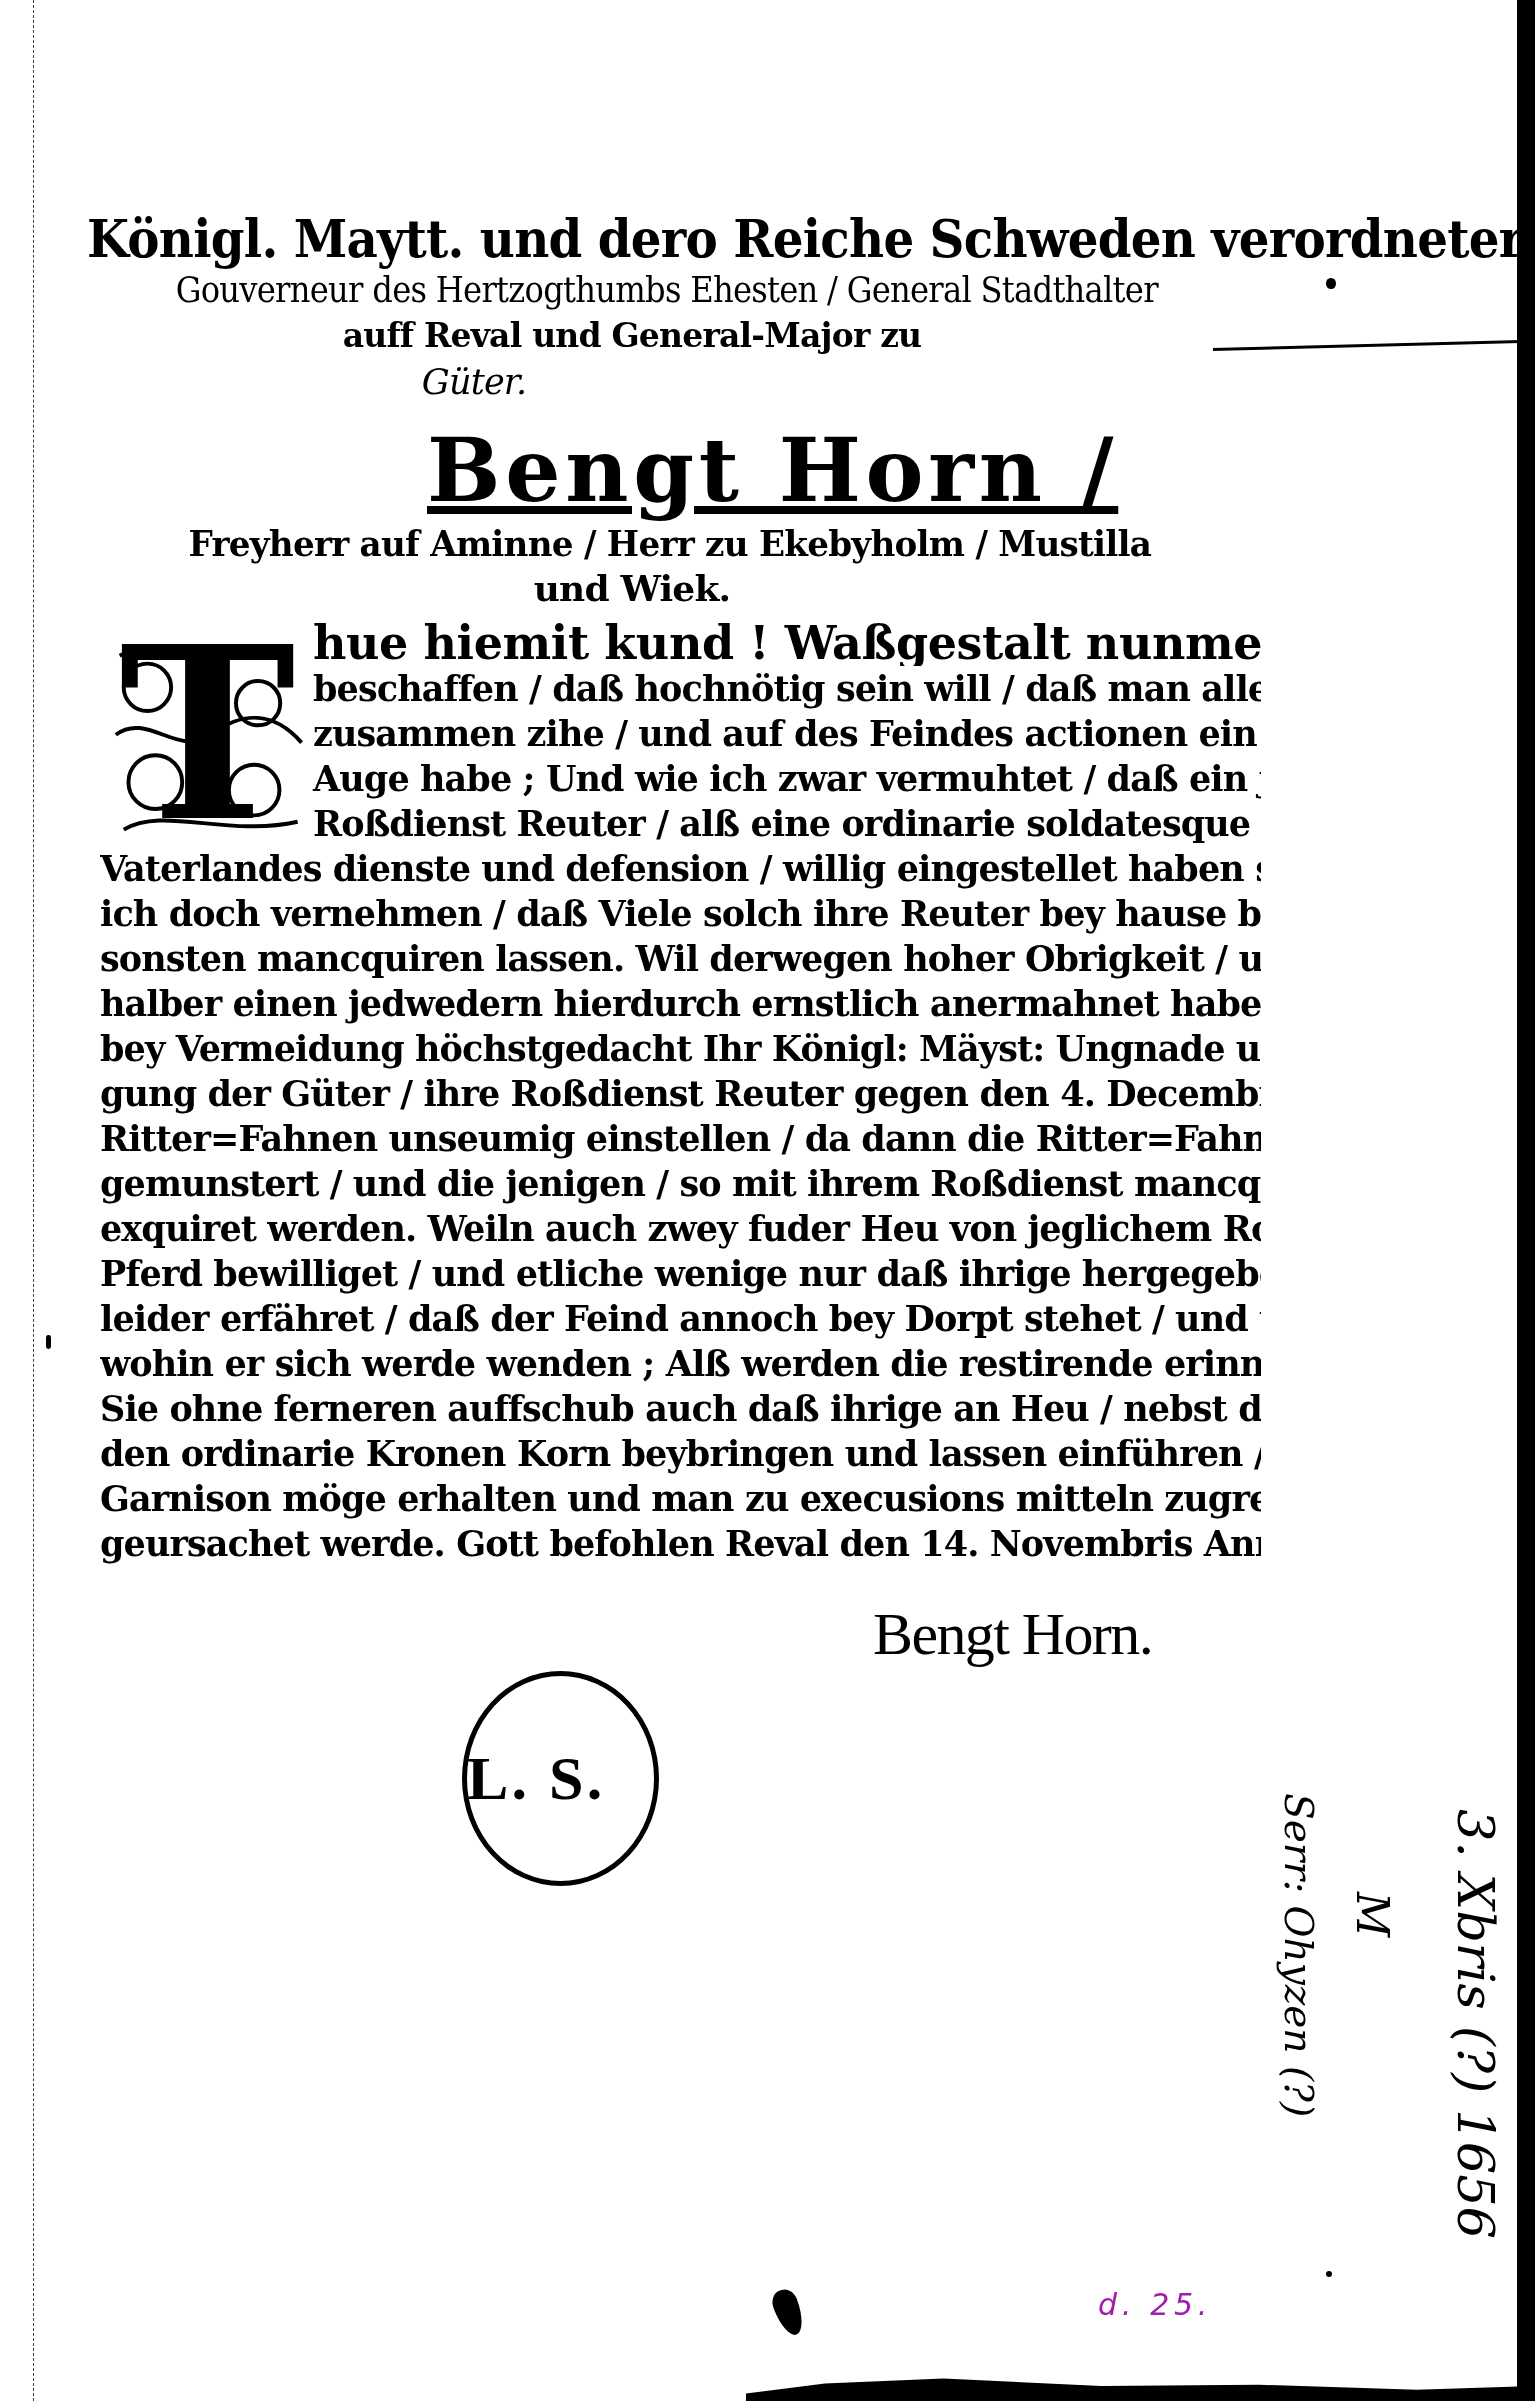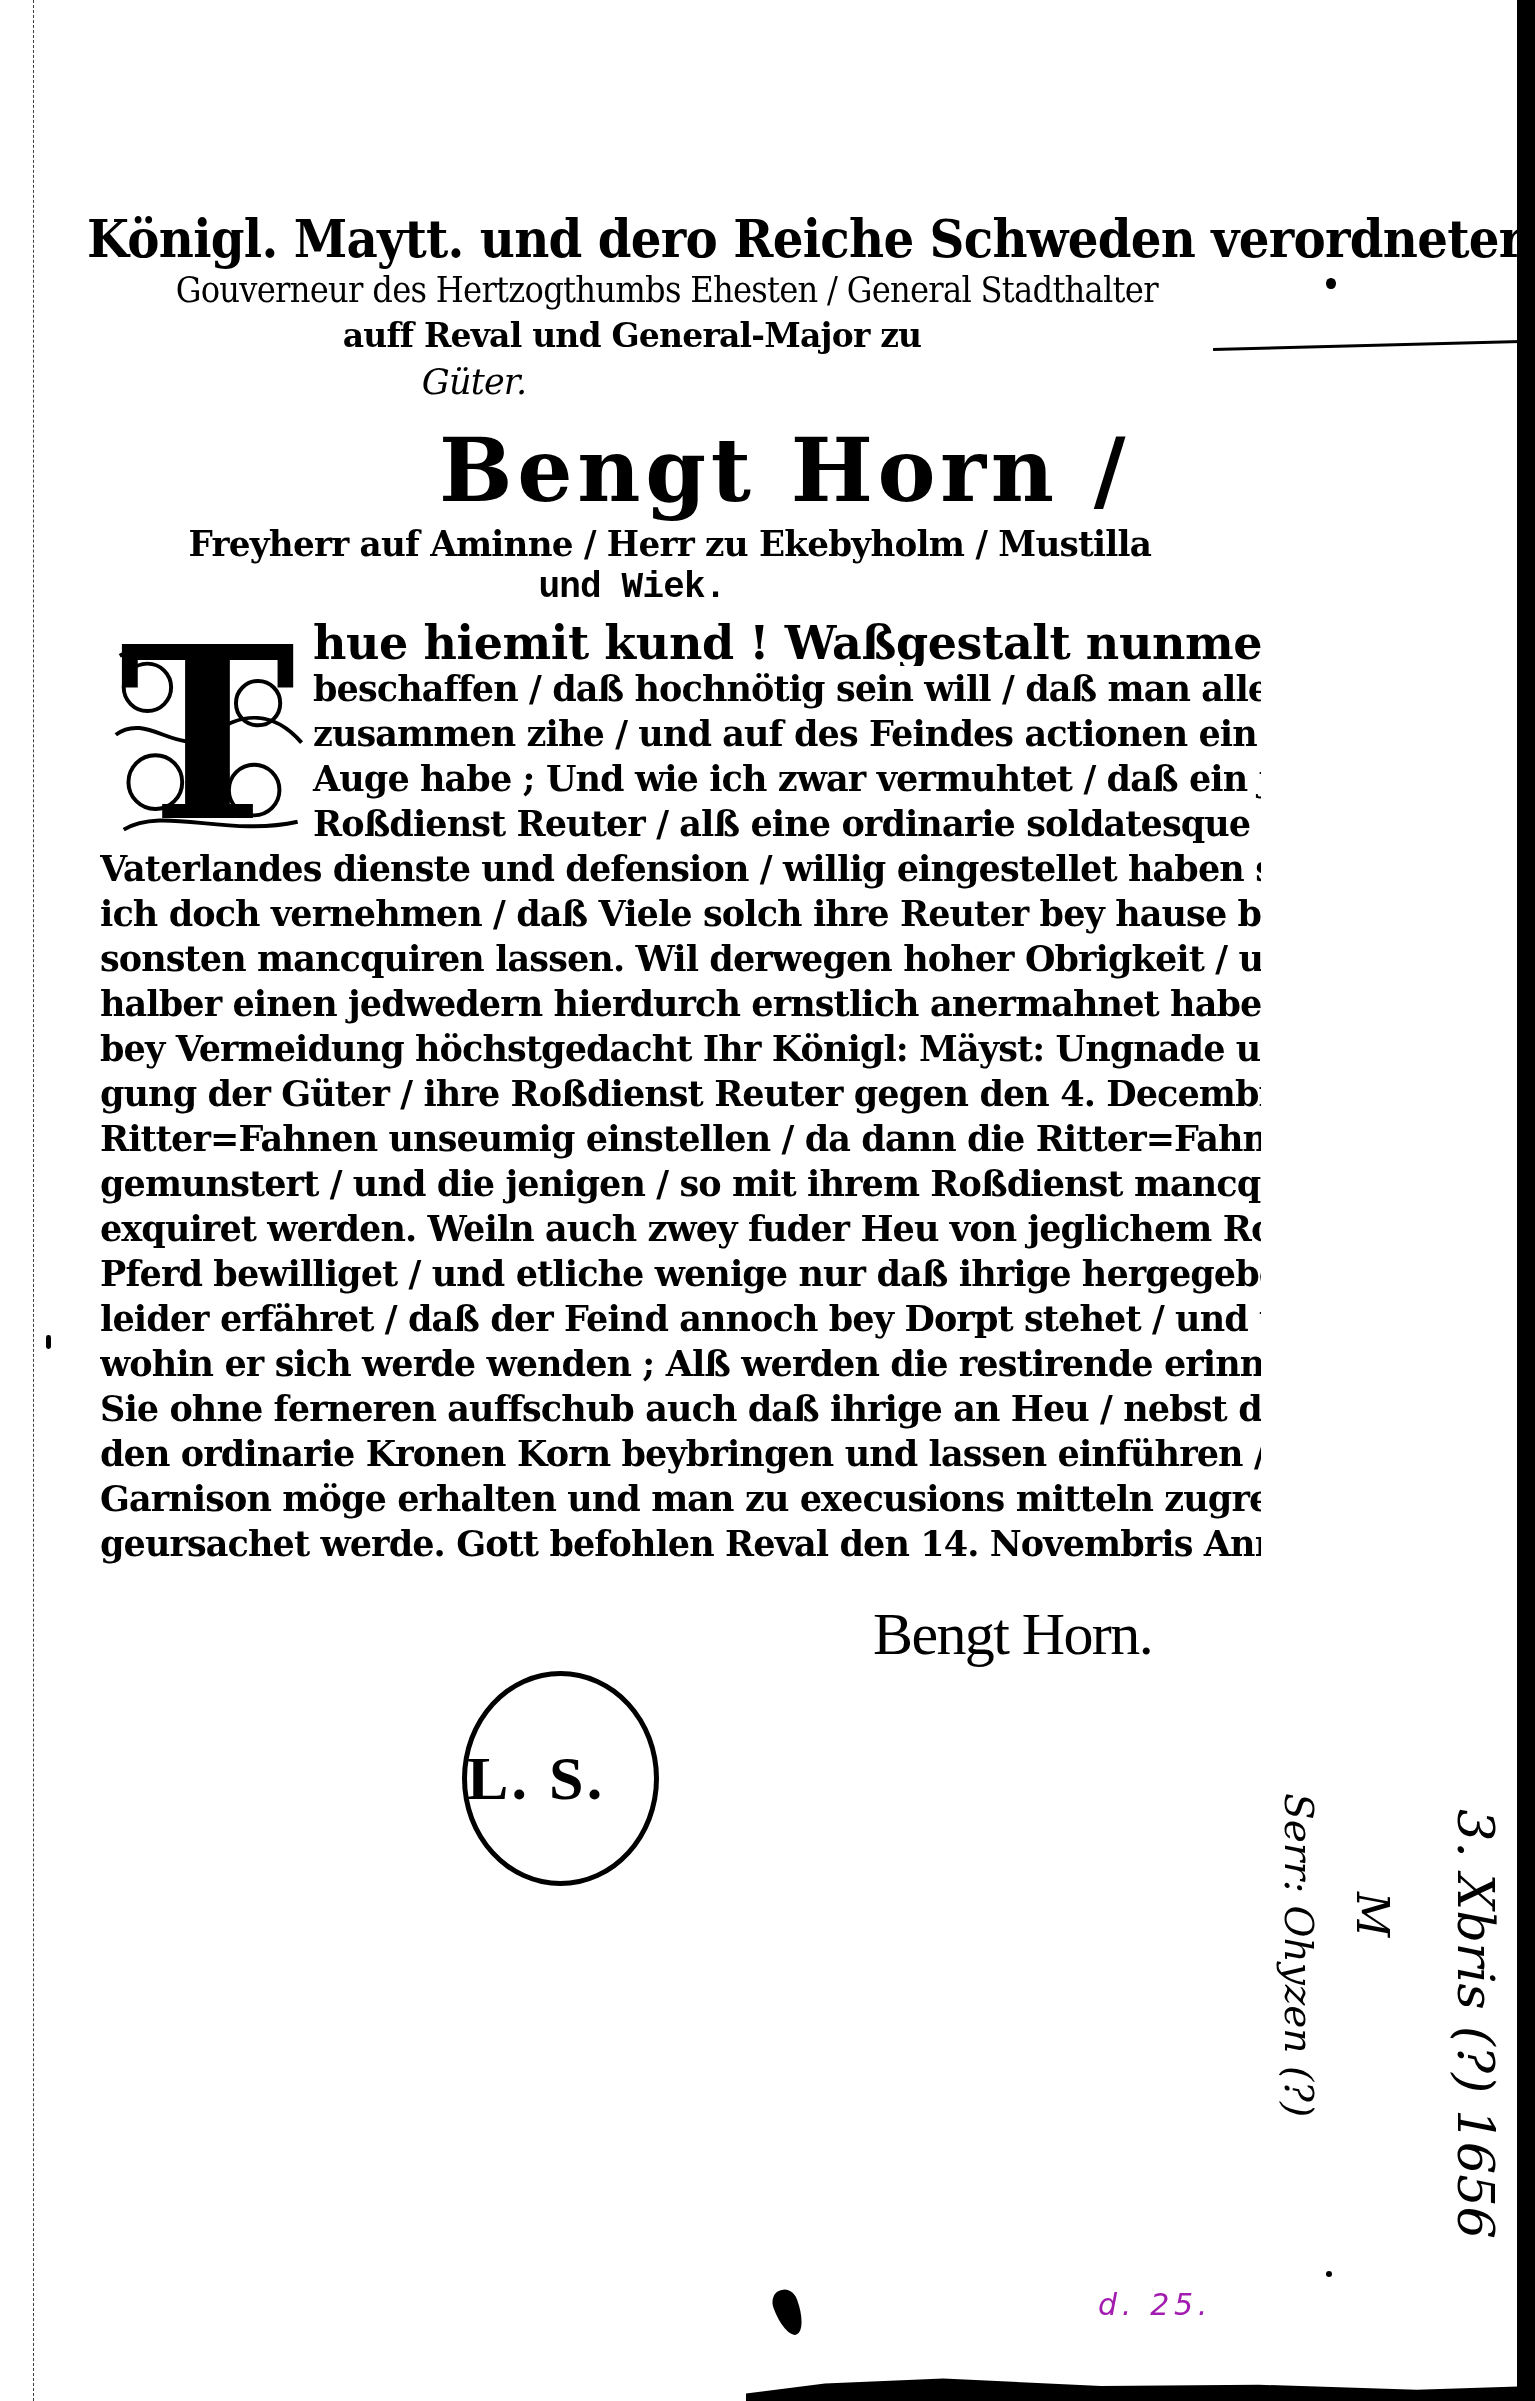--- a/index.html
+++ b/index.html
@@ -9,23 +9,23 @@
     font-family: "DejaVu Serif", serif;
   }
   .abs { position: absolute; }
   .bl { font-family: "DejaVu Serif", serif; font-weight: bold; white-space: nowrap; letter-spacing: -0.8px; }
   .center { text-align: center; }
 
   #title-1 { left: 87px; top: 207px; width: 1185px; font-size: 52px; line-height: 63px; transform: scaleX(0.93); transform-origin: left top; }
   #title-2 { left: 158px; top: 267px; width: 1106px; font-size: 35px; line-height: 46px; font-weight: normal; transform: scaleX(0.92); transform-origin: left top;}
   #title-3 { left: 158px; top: 313px; width: 948px; font-size: 33px; line-height: 46px; font-weight: bold; }
   #title-4 { left: 158px; top: 359px; width: 632px; font-size: 35px; line-height: 46px; font-weight: normal; font-style: italic; }
-  #name-heading { left: 439px; top: 419px; width: 553px; font-size: 87px; line-height: 103px; font-weight: bold; letter-spacing: 4.7px; }
+  #name-heading { left: 427px; top: 419px; width: 553px; font-size: 87px; line-height: 103px; font-weight: bold; letter-spacing: 4.7px; text-decoration: underline; }
   #freyherr { left: 182px; top: 521px; width: 1027px; font-size: 36px; line-height: 44px; transform: scaleX(0.95); transform-origin: left top; }
-  #wiek { left: 158px; top: 566px; width: 948px; font-size: 36px; line-height: 44px; font-family: Liberation Mono, monospace; }
+  #wiek { left: 158px; top: 566px; width: 948px; font-size: 36px; line-height: 44px; }
 
   #body-block { left: 100px; top: 621px; width: 1161px; }
   .body-line { height: 45px; line-height: 45px; font-size: 35px; white-space: nowrap; overflow: hidden; font-weight: bold; letter-spacing: -0.9px; text-align: justify; text-align-last: justify; }
   .body-line.indent { padding-left: 213px; box-sizing: border-box; }
   .body-line.first { font-size: 46px; letter-spacing: -0.4px; }
 
   #initial {
     left: 100px; top: 632px; width: 215px; height: 215px;
   }
   #initial-letter {

